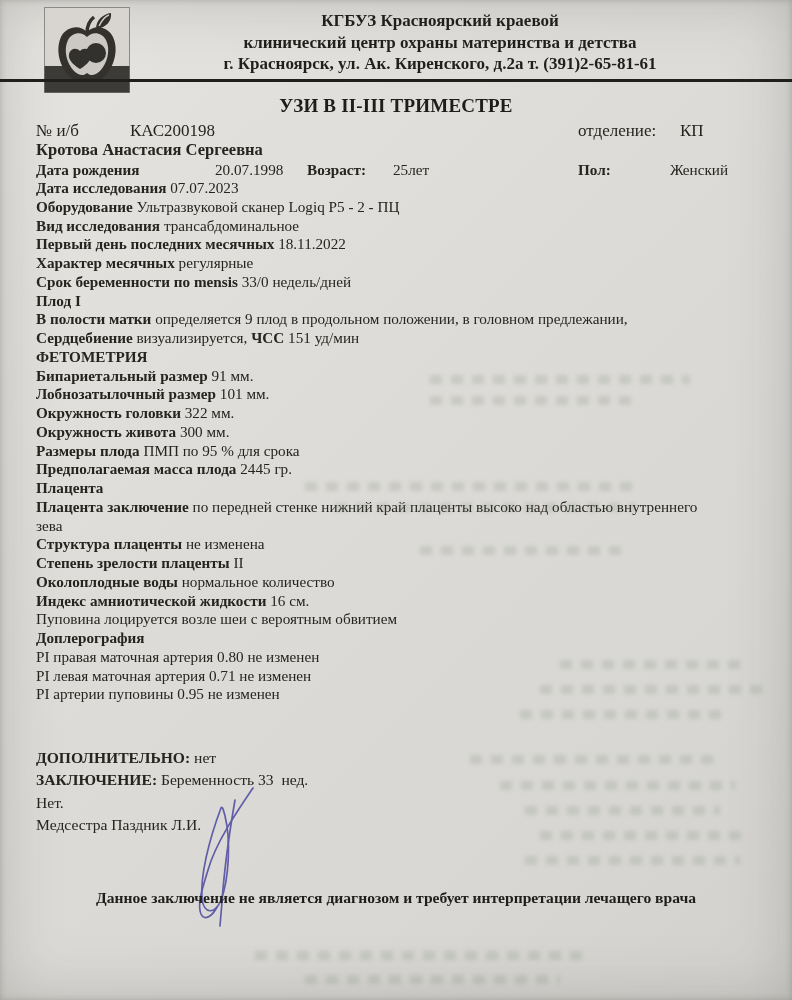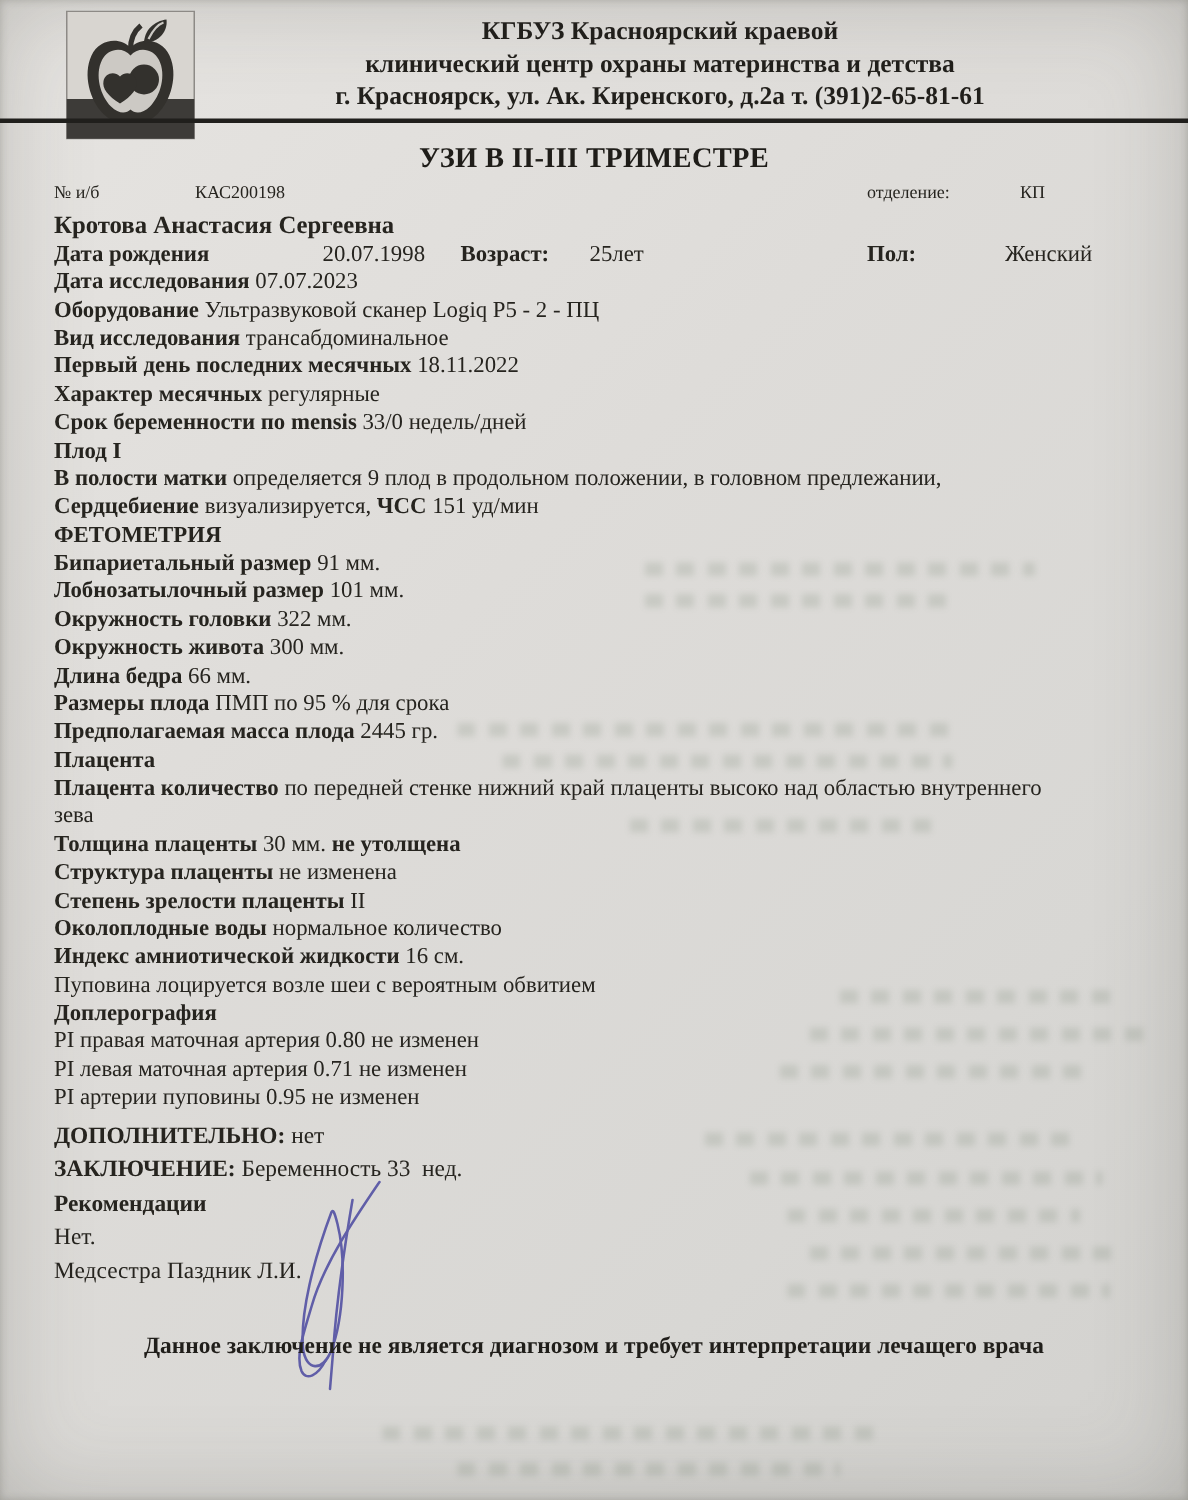--- a/index.html
+++ b/index.html
@@ -14,21 +14,21 @@
     box-shadow:inset 0 0 60px rgba(80,78,72,.25), inset 0 0 6px rgba(60,58,52,.25);
     color:#26241f;
   }
   .hdr-text{position:absolute;left:90px;top:10px;width:700px;text-align:center;
     font-weight:bold;font-size:17px;line-height:21.5px;color:#211f1b;}
   .hdr-text .h-line{white-space:pre-wrap;}
   .logo{position:absolute;left:44px;top:7px;width:86px;height:86px;}
   .rule{position:absolute;left:0;top:79px;width:792px;height:3px;background:#201f1c;}
   .title{position:absolute;left:0;top:95px;width:792px;text-align:center;
     font-weight:bold;font-size:19px;color:#1f1d19;letter-spacing:.2px;}
-  .meta-row{position:absolute;left:0;top:121px;width:792px;height:19px;font-size:12px;}
+  .meta-row{position:absolute;left:0;top:121px;width:792px;height:19px;font-size:17px;}
   .meta-row span{position:absolute;white-space:pre;}
   .m-rec-label{left:36px;}
   .m-rec-value{left:130px;}
   .m-dep-label{left:578px;text-align:center;}
   .m-dep-value{left:680px;}
   .patient-name{position:absolute;left:36px;top:140px;font-weight:bold;font-size:16.5px;}
   .demo-row{position:absolute;left:36px;top:161px;width:740px;height:19px;font-size:15.2px;}
   .demo-row span{position:absolute;white-space:pre;}
   .d-birth-label{left:0;font-weight:bold;}
   .d-birth-value{left:179px;}
@@ -99,42 +99,39 @@
       <div class="line"><span class="b">Характер месячных </span><span>регулярные</span></div>
       <div class="line"><span class="b">Срок беременности по mensis </span><span>33/0 недель/дней</span></div>
       <div class="line"><span class="b">Плод I</span></div>
       <div class="line"><span class="b">В полости матки </span><span>определяется 9 плод в продольном положении, в головном предлежании,</span></div>
       <div class="line"><span class="b">Сердцебиение </span><span>визуализируется, </span><span class="b">ЧСС </span><span>151 уд/мин</span></div>
       <div class="line"><span class="b">ФЕТОМЕТРИЯ</span></div>
       <div class="line"><span class="b">Бипариетальный размер </span><span>91 мм.</span></div>
       <div class="line"><span class="b">Лобнозатылочный размер </span><span>101 мм.</span></div>
       <div class="line"><span class="b">Окружность головки </span><span>322 мм.</span></div>
       <div class="line"><span class="b">Окружность живота </span><span>300 мм.</span></div>
-      <div class="line"><span class="b">Длина бедра </span><span>66 мм.</span></div>
       <div class="line"><span class="b">Размеры плода </span><span>ПМП по 95 % для срока</span></div>
       <div class="line"><span class="b">Предполагаемая масса плода </span><span>2445 гр.</span></div>
       <div class="line"><span class="b">Плацента</span></div>
-      <div class="line"><span class="b">Плацента количество </span><span>по передней стенке нижний край плаценты высоко над областью внутреннего</span></div>
+      <div class="line"><span class="b">Плацента заключение </span><span>по передней стенке нижний край плаценты высоко над областью внутреннего</span></div>
       <div class="line"><span>зева</span></div>
-      <div class="line"><span class="b">Толщина плаценты </span><span>30 мм. </span><span class="b">не утолщена</span></div>
       <div class="line"><span class="b">Структура плаценты </span><span>не изменена</span></div>
       <div class="line"><span class="b">Степень зрелости плаценты </span><span>II</span></div>
       <div class="line"><span class="b">Околоплодные воды </span><span>нормальное количество</span></div>
       <div class="line"><span class="b">Индекс амниотической жидкости </span><span>16 см.</span></div>
       <div class="line"><span>Пуповина лоцируется возле шеи с вероятным обвитием</span></div>
       <div class="line"><span class="b">Доплерография</span></div>
       <div class="line"><span>PI правая маточная артерия 0.80 не изменен</span></div>
       <div class="line"><span>PI левая маточная артерия 0.71 не изменен</span></div>
       <div class="line"><span>PI артерии пуповины 0.95 не изменен</span></div>
     </div>
 
   <div class="conclusion">
       <div class="line"><span class="b">ДОПОЛНИТЕЛЬНО: </span><span>нет</span></div>
       <div class="line"><span class="b">ЗАКЛЮЧЕНИЕ: </span><span>Беременность 33  нед.</span></div>
-      <div class="line"><span class="b">Рекомендации</span></div>
       <div class="line"><span>Нет.</span></div>
       <div class="line"><span>Медсестра Паздник Л.И.</span></div>
     </div>
 
   <svg class="signature" viewBox="0 0 96 152" aria-hidden="true">
     <g fill="none" stroke="#4b49a0" stroke-width="1.7" stroke-linecap="round" opacity="0.85">
       <path d="M75 8 C60 30 38 62 30 90 C24 110 19 124 23 134 C26 141 34 137 39 127"></path>
       <path d="M43 28 C31 60 22 96 24 119 C26 134 37 135 43 120 C51 99 53 60 47 36 C45 28 44 26 43 28 Z"></path>
       <path d="M57 20 C51 55 46 92 44 122 L42 146"></path>
     </g>

